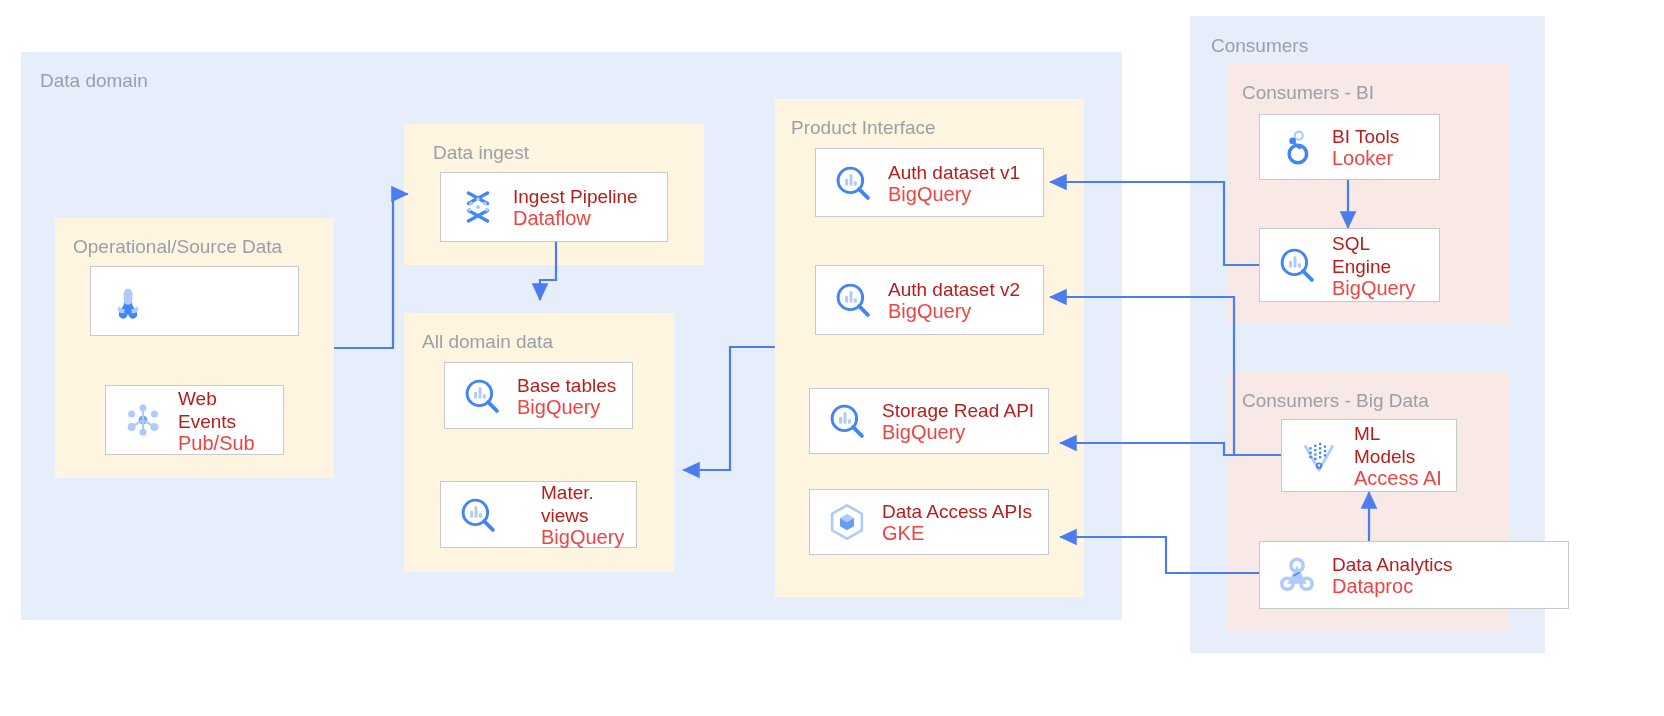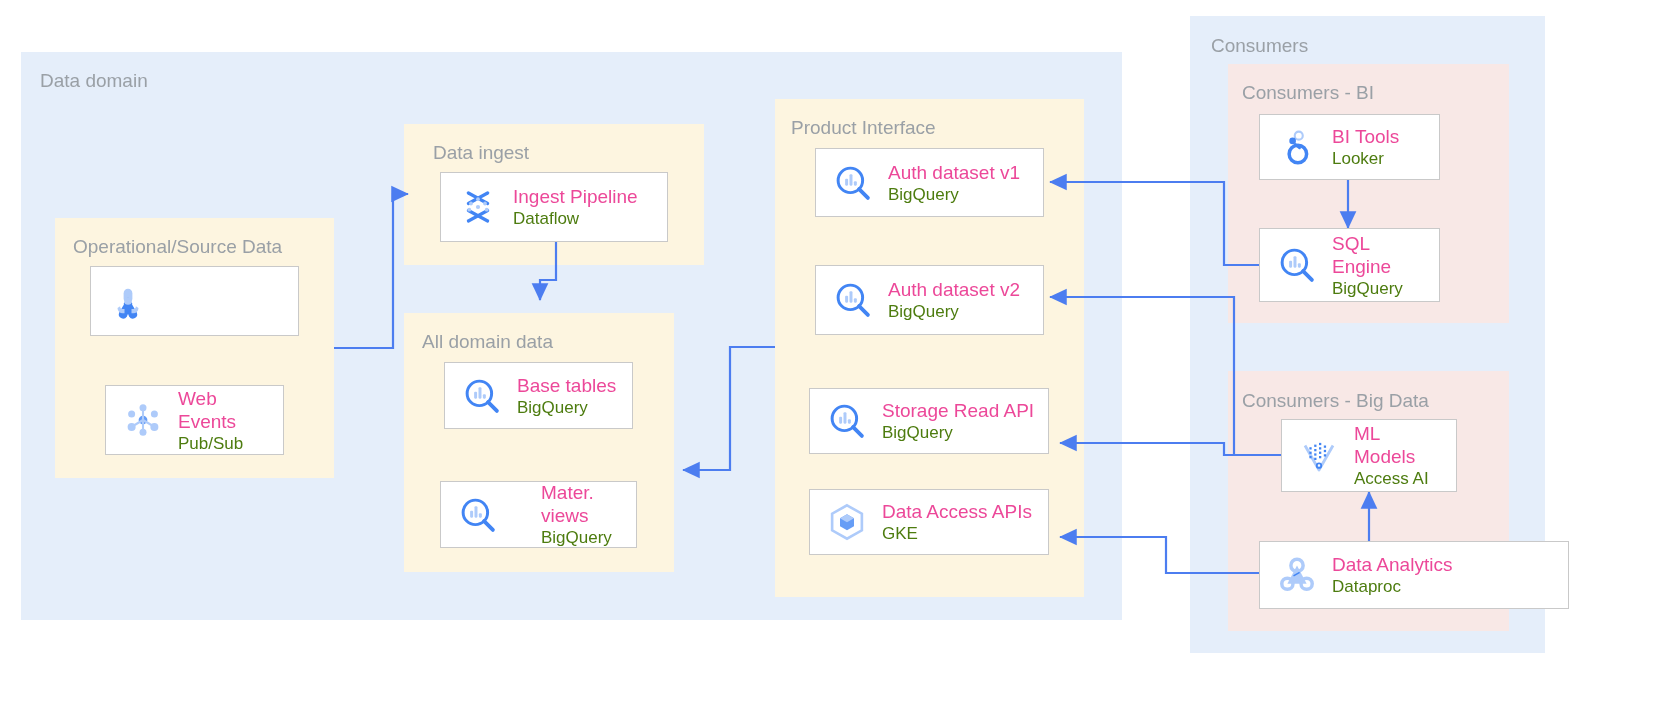--- a/index.html
+++ b/index.html
@@ -50,28 +50,28 @@
     justify-content: center;
   }
   .node-icon svg { display: block; }
   .node-text {
     display: flex;
     flex-direction: column;
     justify-content: center;
     min-width: 0;
   }
   .node-title {
-    color: #ec4899;
+    color: #b91c1c;
     font-size: 19px;
     line-height: 23px;
     white-space: pre-line;
   }
   .node-sub {
-    color: #4d7c0f;
-    font-size: 17px;
+    color: #ef4444;
+    font-size: 20px;
     line-height: 21px;
     white-space: nowrap;
   }
   svg#wires {
     position: absolute;
     left: 0; top: 0;
     width: 1664px; height: 716px;
     pointer-events: none;
   }
 </style>

